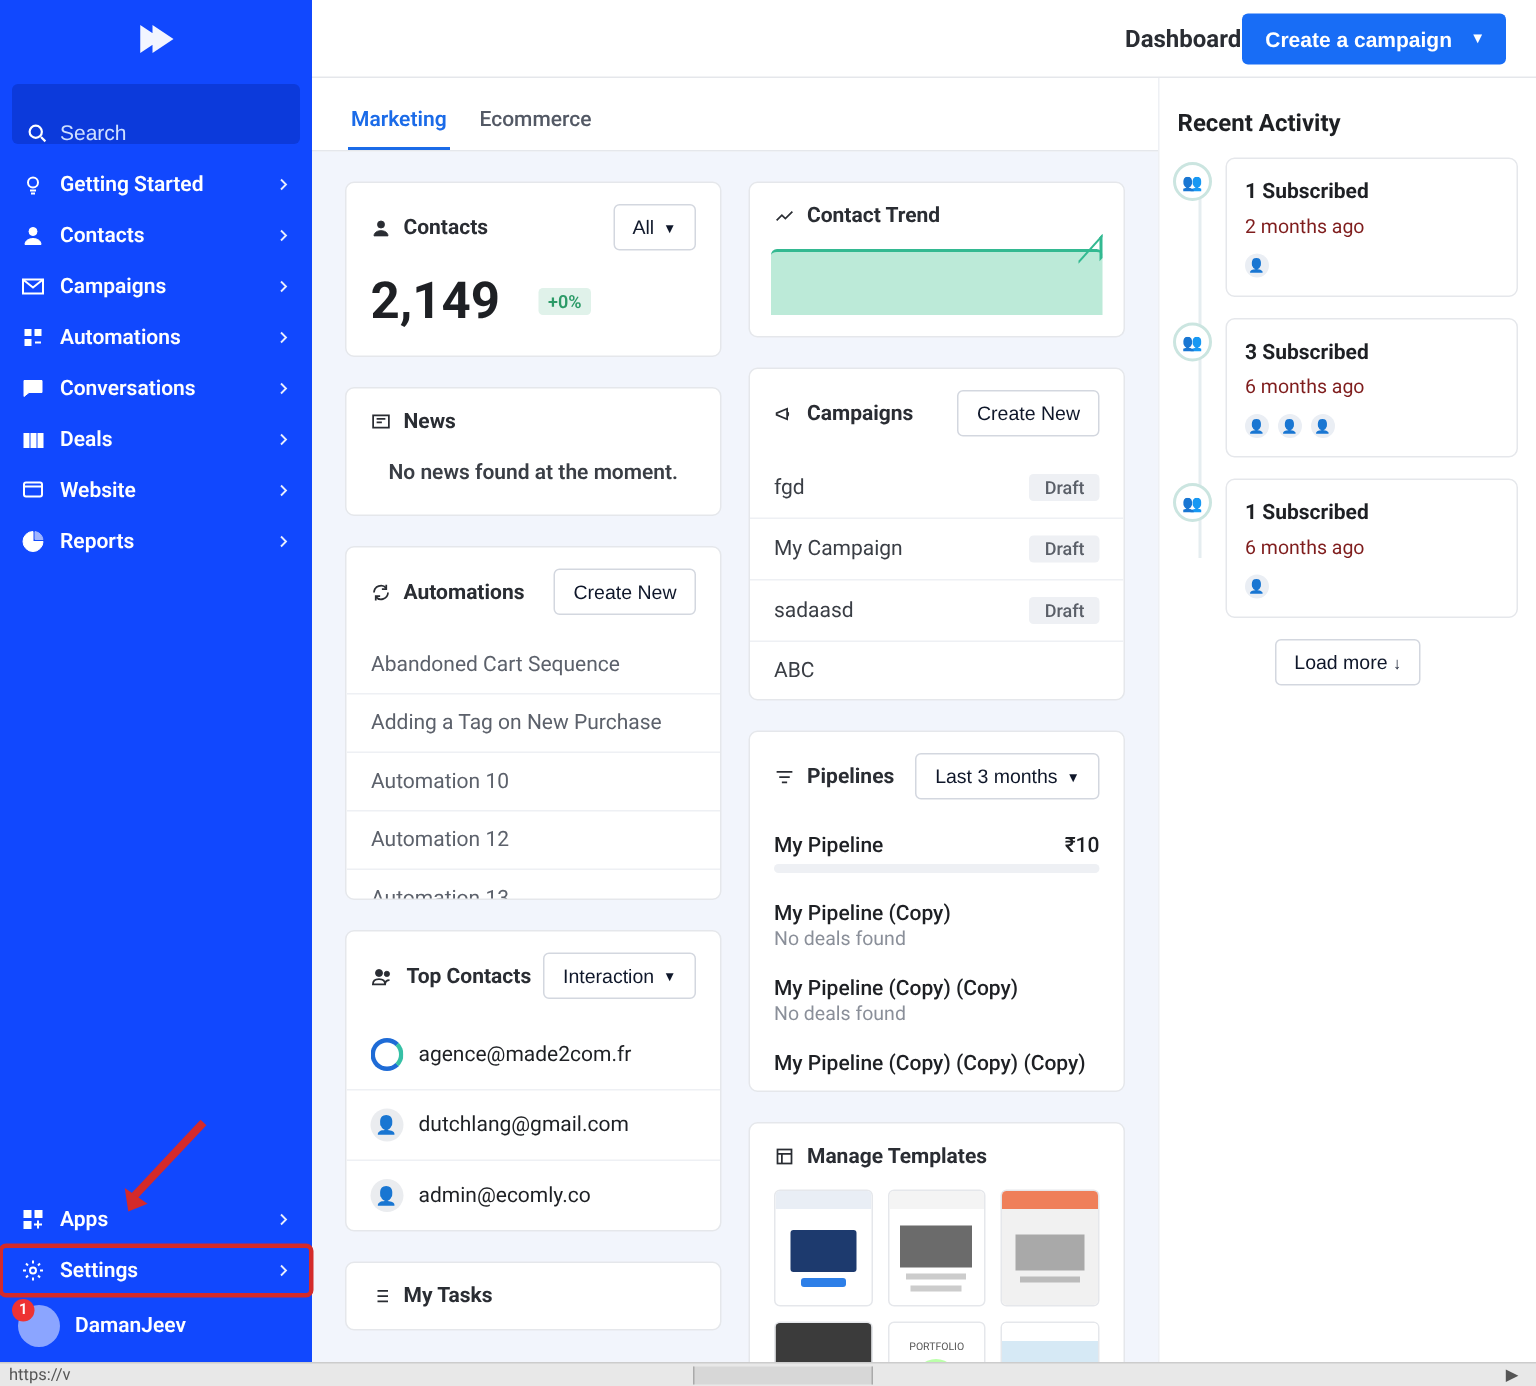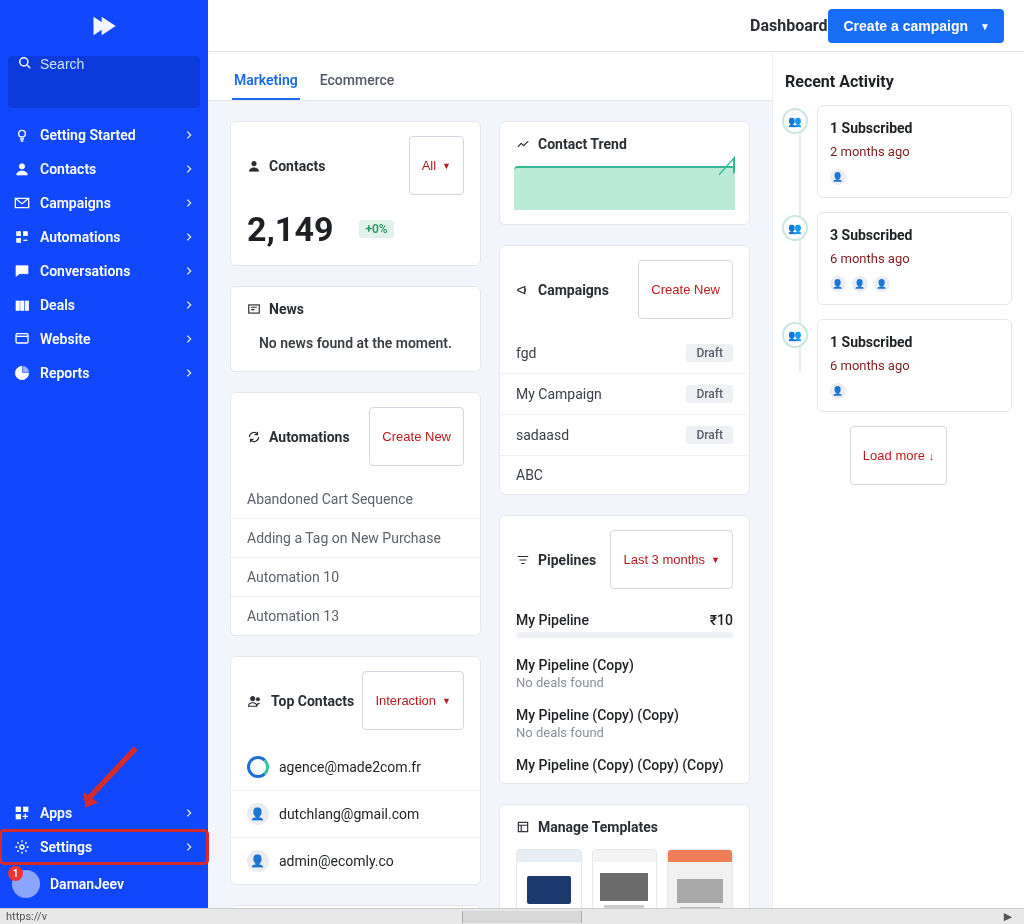--- a/index.html
+++ b/index.html
@@ -22,23 +22,23 @@
     display: flex;
     flex-direction: column;
     position: relative;
   }
   .logo-area { height: 52px; display: flex; align-items: center; justify-content: center; }
   .logo-area svg { fill: #fff; }
   .search-bar {
     margin: 4px 8px 10px;
     background: #0c3adb;
     border-radius: 4px;
-    height: 52px;
+    height: 40px;
     display: flex;
-    align-items: flex-start;
+    align-items: flex-end;
     padding: 0 10px;
   }
   .search-bar input {
     background: transparent;
     border: none;
     color: #cfe0ff;
     outline: none;
     font-size: 14px;
     flex: 1;
     margin-left: 8px;
@@ -154,23 +154,23 @@
     justify-content: space-between;
     padding: 14px 16px;
     font-weight: 700;
     font-size: 14px;
     color: #2a2d33;
   }
   .card-head .left { display: flex; align-items: center; gap: 8px; }
   .card-head .btn-sm, .btn-sm {
     border: 1px solid #d3d7df;
     background: #fff;
-    color: #b91c1c;
+    color: #0f172a;
     font-size: 13px;
-    padding: 21px 12px;
+    padding: 7px 12px;
     border-radius: 4px;
     cursor: pointer;
     display: inline-flex;
     align-items: center;
     gap: 6px;
   }
   .bignum { font-size: 34px; font-weight: 700; padding: 0 16px 16px; display:flex; align-items:center; gap:26px;}
   .pctlabel { background: #e0f2ea; color: #2b9a67; font-size: 12px; padding: 2px 6px; border-radius: 3px; font-weight:600;}
   .trend-box { padding: 0 14px 14px; }
   .trend-box .trend {
@@ -502,20 +502,23 @@
                 <div class="list-row">
                     <span>Abandoned Cart Sequence</span>
                   </div>
                 <div class="list-row">
                     <span>Adding a Tag on New Purchase</span>
                   </div>
                 <div class="list-row">
                     <span>Automation 10</span>
                   </div>
                 <div class="list-row">
+                    <span>Automation 12</span>
+                  </div>
+                <div class="list-row">
                     <span>Automation 13</span>
                   </div>
               </div>
             </div>
 
             <div class="card">
               <div class="card-head">
                 <div class="left">
                   <span>
                       <svg width="16" height="14" viewBox="0 0 24 24" fill="#2a2d33">

